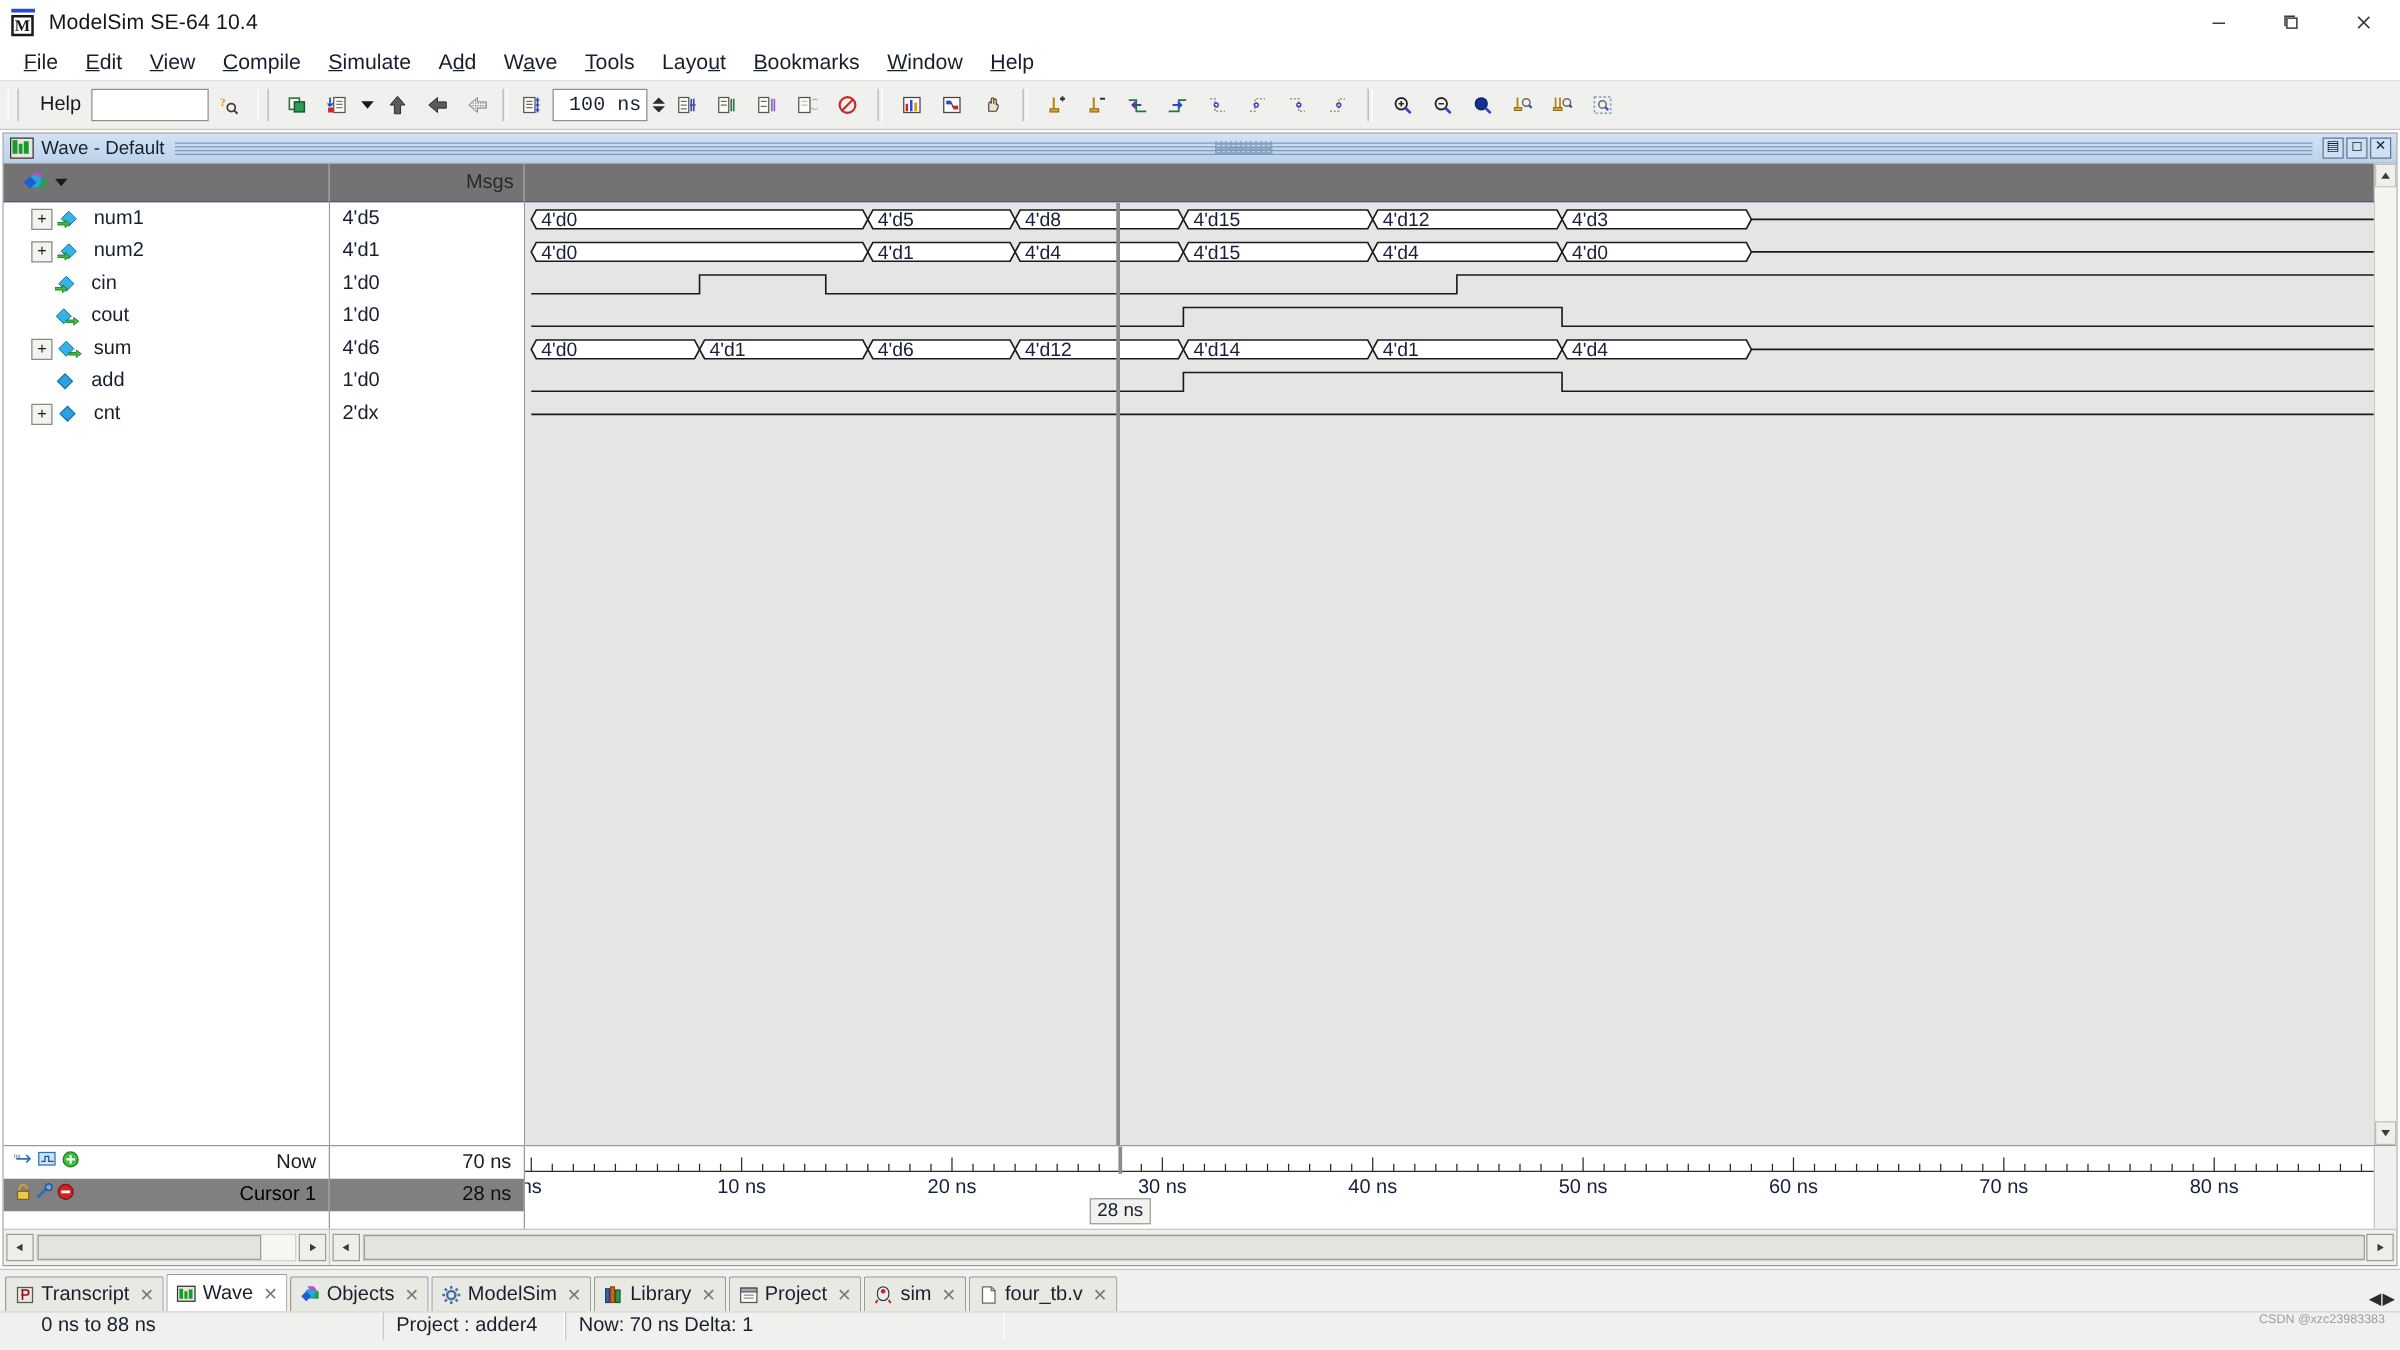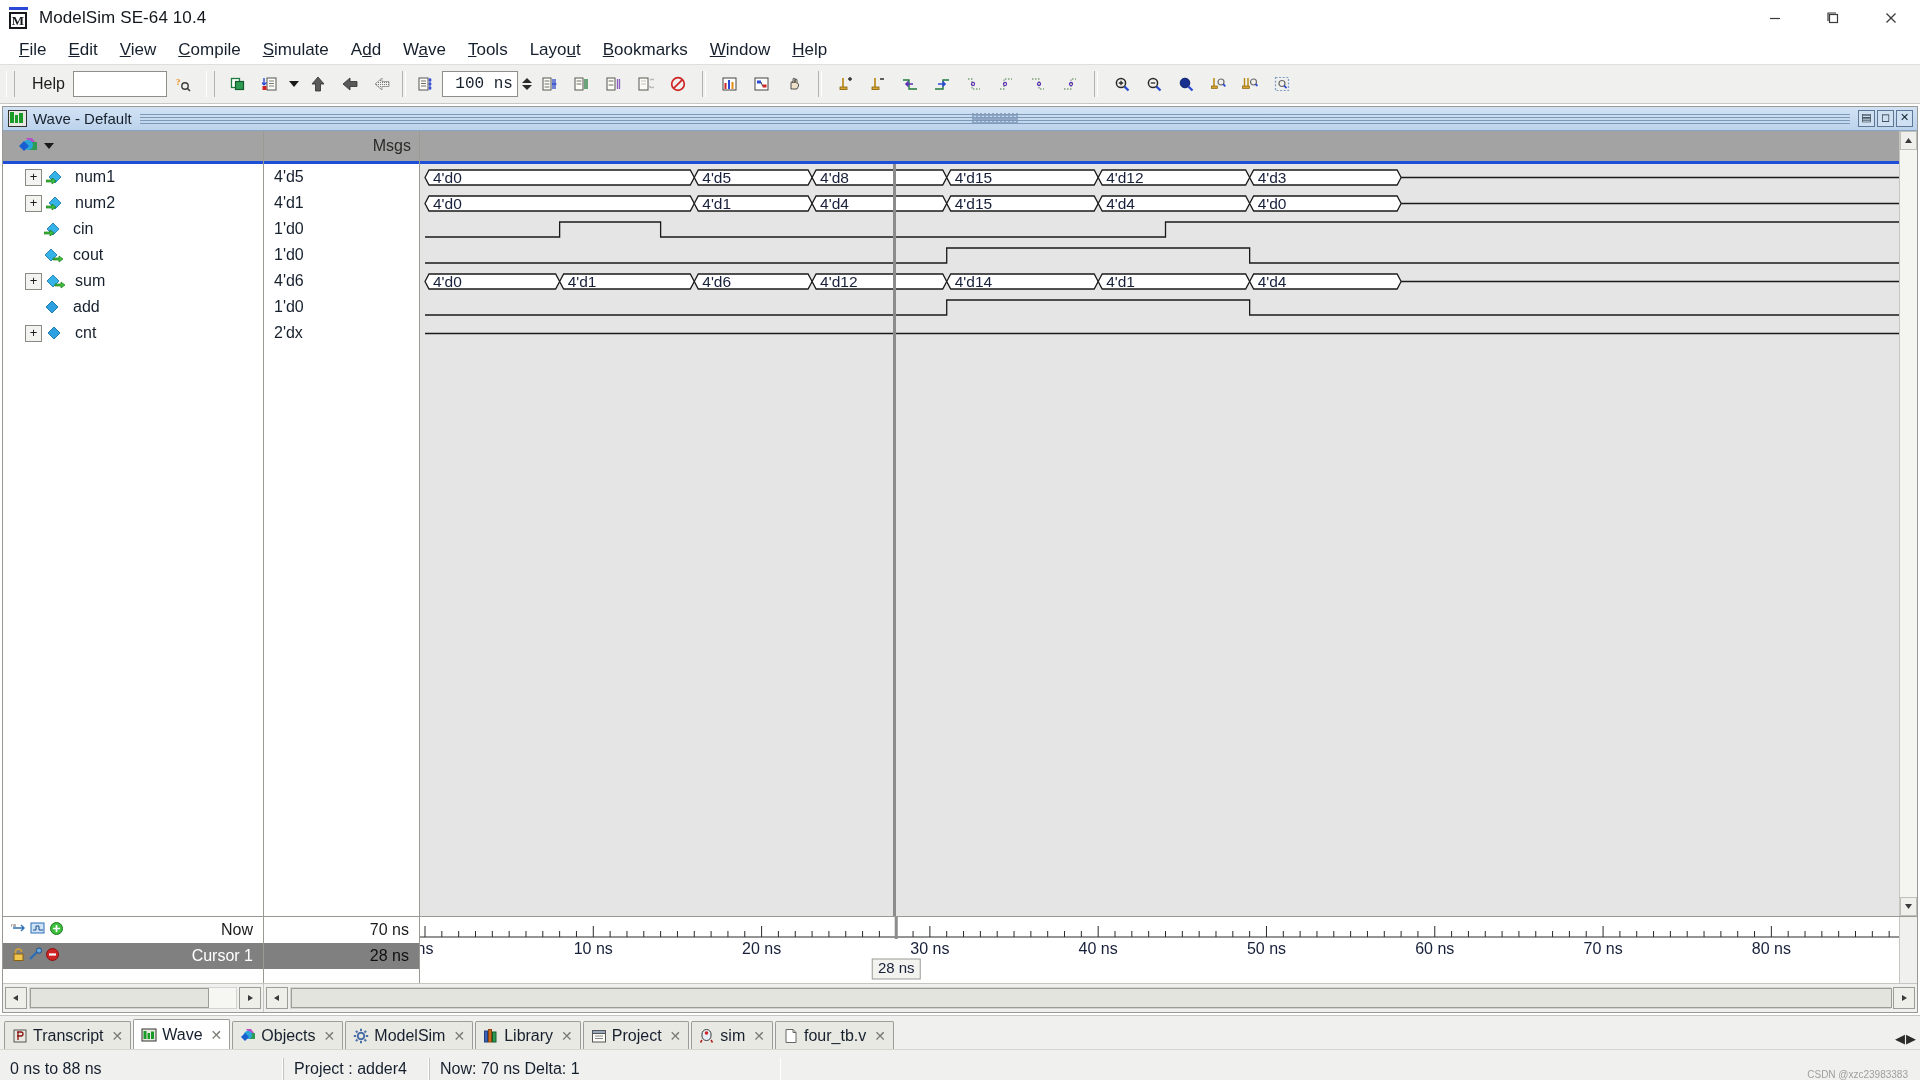--- a/index.html
+++ b/index.html
@@ -57,21 +57,21 @@
        background:repeating-linear-gradient(90deg,#7e98b8 0 2px,transparent 2px 4px),
                   repeating-linear-gradient(0deg,#7e98b8 0 2px,transparent 2px 4px);opacity:.75;}
   .wt-btns{display:flex;gap:2px;margin-right:4px;flex:0 0 auto;}
   .wt-btn{width:15px;height:15px;border:1px solid #5d7794;background:#cfe0f2;font-size:11px;line-height:13px;text-align:center;color:#14202c;}
 
   .wave-body{flex:1 1 auto;display:flex;min-height:0;}
   .pathcol{width:260px;flex:0 0 auto;display:flex;flex-direction:column;border-right:1px solid #9a9a95;}
   .valcol{width:155px;flex:0 0 auto;display:flex;flex-direction:column;border-right:1px solid #9a9a95;}
   .wavecol{flex:1 1 auto;display:flex;flex-direction:column;min-width:0;position:relative;}
 
-  .colhdr{height:30px;background:#a3a3a3;border-bottom:3px solid #1d4ed8;display:flex;align-items:center;flex:0 0 auto;}
+  .colhdr{height:30px;background:#737373;border-bottom:1px solid #1d4ed8;display:flex;align-items:center;flex:0 0 auto;}
   .colhdr.val{justify-content:flex-end;padding-right:8px;font-size:16px;color:#2a2a28;}
   .colhdr .drop{display:flex;align-items:center;padding-left:14px;gap:5px;}
   .caret-dn{width:0;height:0;border-left:5px solid transparent;border-right:5px solid transparent;border-top:6px solid #1a1a1a;}
 
   .rows{flex:1 1 auto;overflow:hidden;position:relative;background:#fff;}
   .srow{height:26px;display:flex;align-items:center;font-size:16px;color:#16202d;white-space:nowrap;}
   .srow .exp{width:15px;height:15px;border:1px solid #8a8a85;background:#f3f3ef;margin-left:22px;margin-right:4px;
        font-size:13px;line-height:13px;text-align:center;color:#1b1b1b;flex:0 0 auto;}
   .srow .gap{width:41px;flex:0 0 auto;}
   .sig-icon{width:22px;height:16px;margin-right:7px;position:relative;flex:0 0 auto;}
@@ -83,21 +83,21 @@
 
   .vscroll{width:17px;flex:0 0 auto;background:#f0f0ef;border-left:1px solid #c6c6c0;display:flex;flex-direction:column;}
   .vs-btn{height:17px;display:flex;align-items:center;justify-content:center;background:#efefeb;border:1px solid #c0c0ba;}
   .vs-track{flex:1 1 auto;background:#f4f4f1;}
 
   
   .rulerrow{height:66px;flex:0 0 auto;display:flex;border-top:1px solid #9a9a95;background:#fff;}
   .nowpanel{width:260px;flex:0 0 auto;border-right:1px solid #9a9a95;}
   .nowvals{width:155px;flex:0 0 auto;border-right:1px solid #9a9a95;}
   .np-row{height:26px;display:flex;align-items:center;font-size:16px;}
-  .np-row.sel{background:#808080;color:#ffffff;}
+  .np-row.sel{background:#808080;color:#000000;}
   .np-label{margin-left:auto;padding-right:10px;}
   .np-icons{display:flex;align-items:center;gap:2px;padding-left:8px;}
   .nv-row{height:26px;display:flex;align-items:center;justify-content:flex-end;padding-right:10px;font-size:16px;}
   .nv-row.sel{background:#808080;color:#101010;}
   .rulercol{flex:1 1 auto;position:relative;min-width:0;overflow:hidden;}
 
   
   .hscrolls{height:28px;flex:0 0 auto;display:flex;background:#f0f0ef;border-top:1px solid #c6c6c0;}
   .hs{display:flex;align-items:center;height:100%;}
   .hs-btn{width:20px;height:20px;margin:2px;border:1px solid #9d9d97;background:#efefea;display:flex;align-items:center;justify-content:center;}
@@ -107,21 +107,21 @@
   
   .tabbar{height:33px;flex:0 0 auto;display:flex;align-items:flex-end;background:#f0f0ef;border-top:1px solid #c6c6c0;padding-left:4px;}
   .tab{height:27px;display:flex;align-items:center;gap:5px;padding:0 7px;margin-right:2px;
        border:1px solid #9d9d97;border-bottom:none;background:#e9e9e4;font-size:16px;color:#16202d;border-radius:2px 2px 0 0;}
   .tab.active{background:#ffffff;height:29px;}
   .tab .x{color:#7b7b75;font-size:14px;margin-left:3px;}
   .tabbar .spacer{flex:1 1 auto;}
   .tab-arrows{display:flex;align-items:center;gap:1px;padding-right:4px;padding-bottom:3px;color:#2b2b2b;font-size:13px;}
 
   
-  .statusbar{height:30px;flex:0 0 auto;display:flex;align-items:flex-end;background:#f0f0ef;border-top:1px solid #d6d6d0;font-size:16px;color:#16202d;}
+  .statusbar{height:30px;flex:0 0 auto;display:flex;align-items:flex-start;background:#f0f0ef;border-top:1px solid #d6d6d0;font-size:16px;color:#16202d;padding-left:23px;}
   .sb-cell{height:22px;display:flex;align-items:center;padding:0 10px;border-left:1px solid #c4c4be;border-right:1px solid #ffffff;}
   .sb-cell:first-child{border-left:none;}
   .watermark{margin-left:auto;padding-right:12px;color:#9e9e9e;font-size:10px;}
 
   .icon-sm{width:16px;height:16px;display:block;}
 </style>
 </head>
 <body>
 
 <div class="app">

